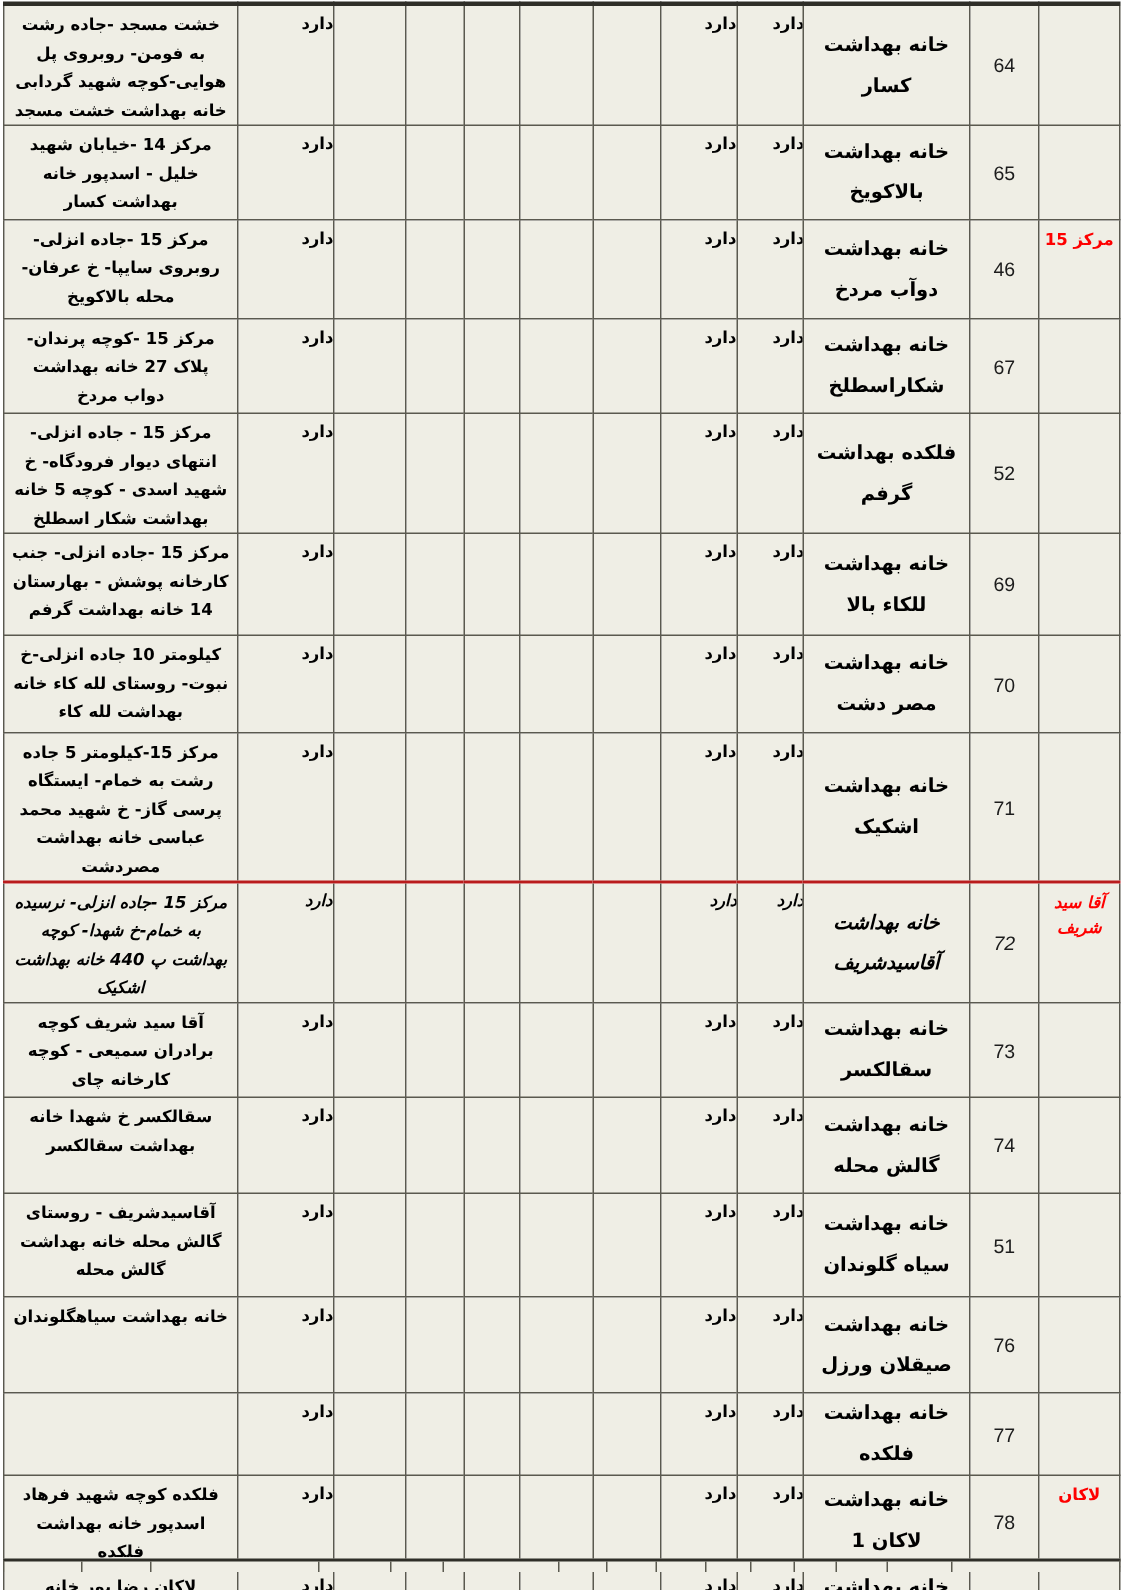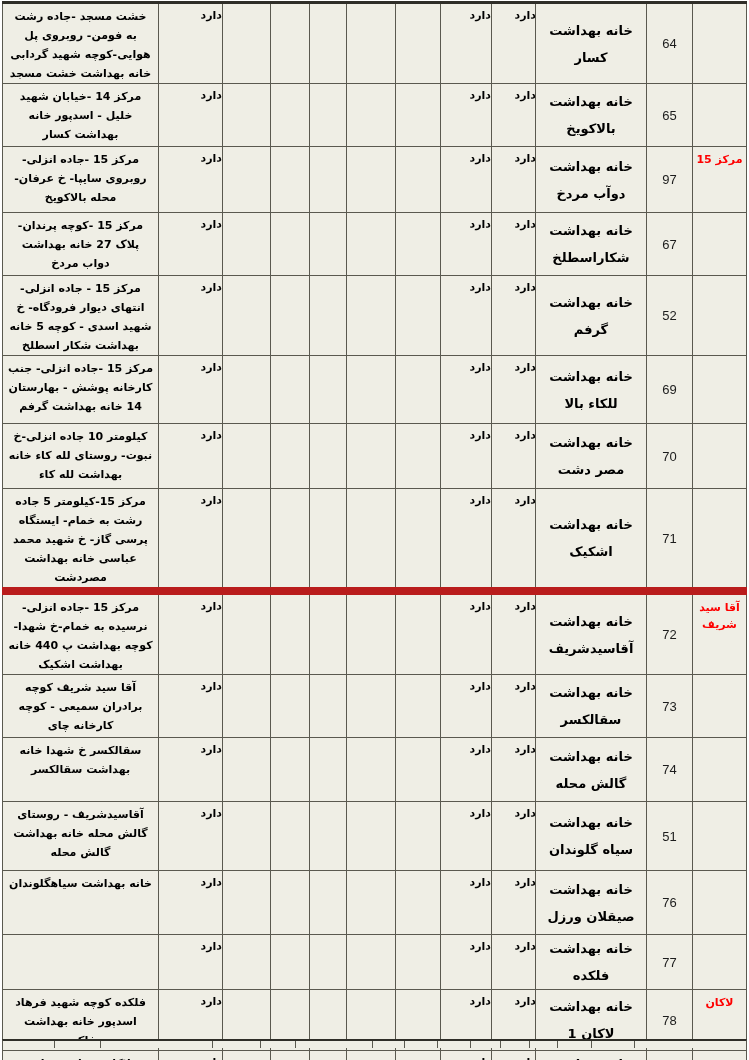--- a/index.html
+++ b/index.html
@@ -12,21 +12,21 @@
     border-collapse:collapse;table-layout:fixed;width:744px;
     direction:rtl;
   }
   td{
     border:1px solid #5a594f;
     background:#efeee5;
     overflow:hidden;
     padding:0;
     color:#000;
   }
-  tr.section-break td{border-top:8px solid #b91c1c;}
+  tr.section-break td{border-top:2px solid #b91c1c;font-style:italic;}
   table{border-top:3px solid #2f2e28;border-bottom:2px solid #2f2e28;}
   td.addr{
     vertical-align:top;text-align:center;
     font-weight:bold;font-size:11px;line-height:19px;
     padding:3px 5px 0 5px;
   }
   td.has{
     vertical-align:top;text-align:center;
     font-weight:bold;font-size:11px;
     padding-top:5px;
@@ -104,21 +104,21 @@
           <td class="empty"></td>
           <td class="empty"></td>
           <td class="empty"></td>
           <td class="empty"></td>
           <td class="empty"></td>
           <td class="has">دارد</td>
           <td class="addr">مرکز 14 -خیابان شهید خلیل - اسدپور خانه بهداشت کسار</td>
         </tr>
         <tr style="height: 66px;">
           <td class="red">مرکز 15</td>
-          <td class="num">97</td>
+          <td class="num">46</td>
           <td class="name">خانه بهداشت دوآب مردخ</td>
           <td class="has">دارد</td>
           <td class="has">دارد</td>
           <td class="empty"></td>
           <td class="empty"></td>
           <td class="empty"></td>
           <td class="empty"></td>
           <td class="empty"></td>
           <td class="has">دارد</td>
           <td class="addr">مرکز 15 -جاده انزلی- روبروی سایپا- خ عرفان- محله بالاکویخ</td>
@@ -133,21 +133,21 @@
           <td class="empty"></td>
           <td class="empty"></td>
           <td class="empty"></td>
           <td class="empty"></td>
           <td class="has">دارد</td>
           <td class="addr">مرکز 15 -کوچه پرندان- پلاک 27 خانه بهداشت دواب مردخ</td>
         </tr>
         <tr style="height: 65px;">
           <td class="red"></td>
           <td class="num">52</td>
-          <td class="name">خانه بهداشت گرفم</td>
+          <td class="name">فلکده بهداشت گرفم</td>
           <td class="has">دارد</td>
           <td class="has">دارد</td>
           <td class="empty"></td>
           <td class="empty"></td>
           <td class="empty"></td>
           <td class="empty"></td>
           <td class="empty"></td>
           <td class="has">دارد</td>
           <td class="addr">مرکز 15 - جاده انزلی- انتهای دیوار فرودگاه- خ شهید اسدی - کوچه 5 خانه بهداشت شکار اسطلخ</td>
         </tr>

